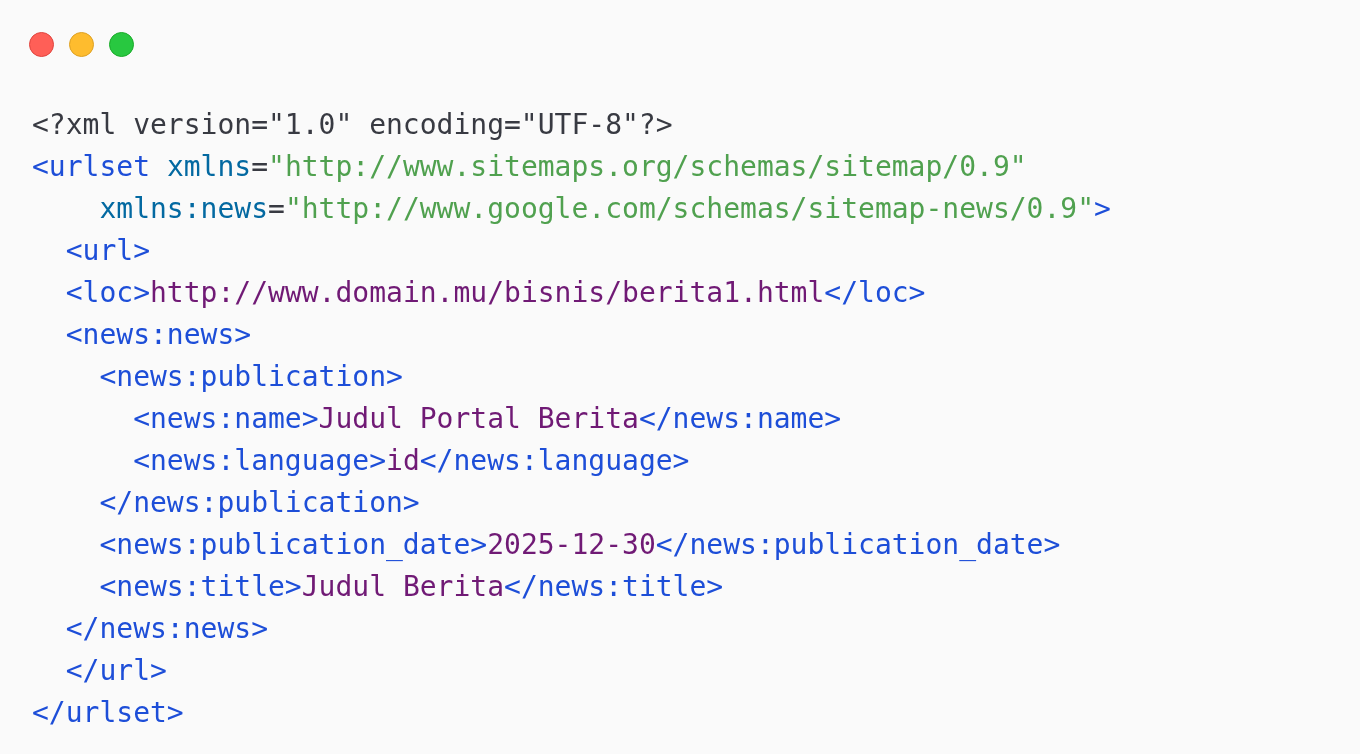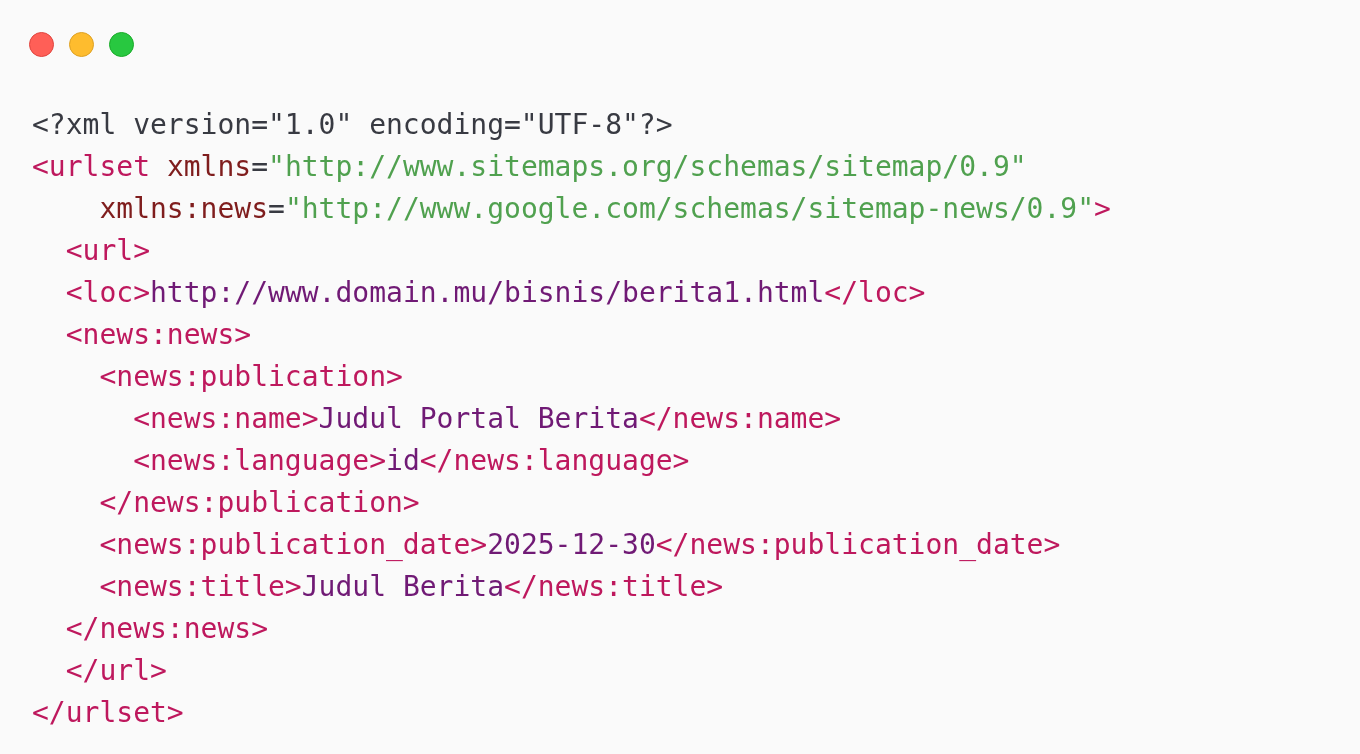--- a/index.html
+++ b/index.html
@@ -34,22 +34,22 @@
       left: 32px;
       top: 104px;
       margin: 0;
       font-family: "DejaVu Sans Mono", monospace;
       font-size: 28px;
       line-height: 42px;
       color: #2a2c33;
       white-space: pre;
     }
     .line { display: block; height: 42px; }
-    .tag { color: #be185d; }
-    .attr { color: #7f1d1d; text-align: right; }
+    .tag { color: #1d4ed8; }
+    .attr { color: #0369a1; text-align: right; }
     .str { color: #50a14f; }
     .txt { color: #701a75; }
     .plain { color: #383a42; }
   </style>
 </head>
 <body>
 
 <div class="window">
   <div class="traffic">
     <div class="dot" style="background: rgb(255, 95, 87); border: 1px solid rgb(224, 68, 62);"></div>

